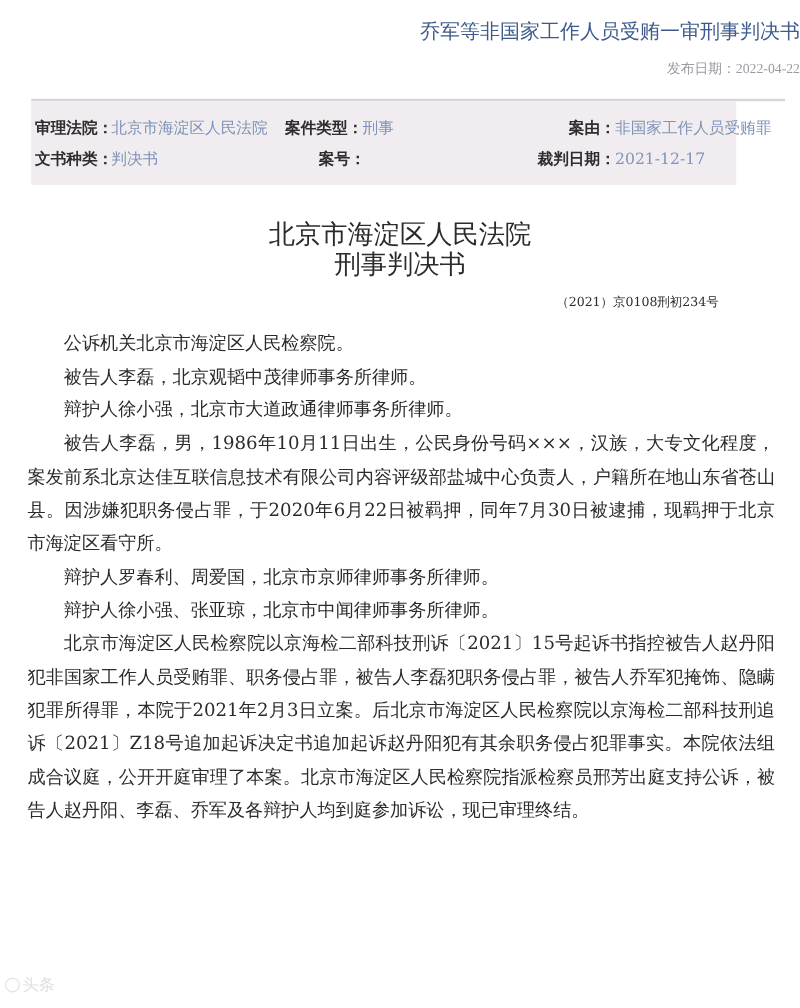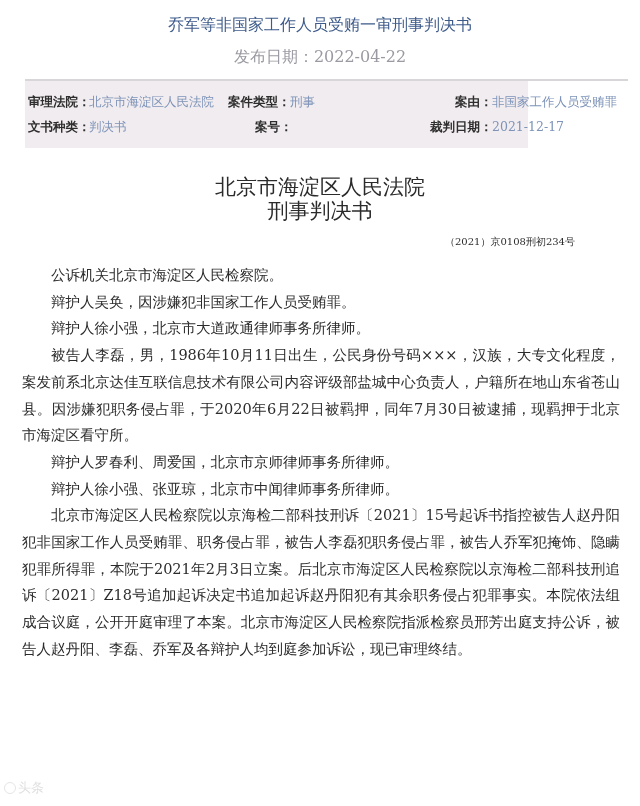--- a/index.html
+++ b/index.html
@@ -13,50 +13,51 @@
     overflow: hidden;
     position: relative;
     font-family: "DejaVu Serif", "Liberation Serif", serif;
     color: #2b2b2b;
   }
   .header {
     position: absolute;
     left: 0; top: 0;
     width: 512px;
     height: 79px;
-    text-align: center;
+    text-align: right;
+    font-family: Liberation Serif, serif;
   }
   .doc-title {
     position: absolute;
     top: 15px;
     left: 0; width: 640px;
     font-size: 16px;
     color: #3d5a8a;
     letter-spacing: 0px;
   }
   .publish-date {
     position: absolute;
     top: 47px;
     left: 0; width: 640px;
-    font-size: 16px;
+    font-size: 11px;
     color: #9a9aa2;
   }
   .divider {
     position: absolute;
     left: 25px;
     width: 603px;
     top: 79px;
     height: 2px;
     background: #d8d6d8;
   }
   .meta-box {
     position: absolute;
     left: 25px;
     top: 81px;
-    width: 503px;
+    width: 564px;
     height: 67px;
     background: #f1ecef;
   }
   .meta-row {
     position: absolute;
     left: 0;
     width: 603px;
     height: 20px;
     font-size: 12.5px;
     line-height: 20px;
@@ -162,21 +163,21 @@
 
 <div class="court-heading">
   <span class="l1">北京市海淀区人民法院</span>
   <span class="l2">刑事判决书</span>
 </div>
 
 <div class="case-number">（2021）京0108刑初234号</div>
 
 <div class="body-text">
   <p>公诉机关北京市海淀区人民检察院。</p>
-  <p>辩护人吴奂，因涉嫌犯非国家工作人员受贿罪。</p>
+  <p>被告人李磊，北京观韬中茂律师事务所律师。</p>
   <p>辩护人徐小强，北京市大道政通律师事务所律师。</p>
   <p>被告人李磊，男，1986年10月11日出生，公民身份号码×××，汉族，大专文化程度，案发前系北京达佳互联信息技术有限公司内容评级部盐城中心负责人，户籍所在地山东省苍山县。因涉嫌犯职务侵占罪，于2020年6月22日被羁押，同年7月30日被逮捕，现羁押于北京市海淀区看守所。</p>
   <p>辩护人罗春利、周爱国，北京市京师律师事务所律师。</p>
   <p>辩护人徐小强、张亚琼，北京市中闻律师事务所律师。</p>
   <p>北京市海淀区人民检察院以京海检二部科技刑诉〔2021〕15号起诉书指控被告人赵丹阳犯非国家工作人员受贿罪、职务侵占罪，被告人李磊犯职务侵占罪，被告人乔军犯掩饰、隐瞒犯罪所得罪，本院于2021年2月3日立案。后北京市海淀区人民检察院以京海检二部科技刑追诉〔2021〕Z18号追加起诉决定书追加起诉赵丹阳犯有其余职务侵占犯罪事实。本院依法组成合议庭，公开开庭审理了本案。北京市海淀区人民检察院指派检察员邢芳出庭支持公诉，被告人赵丹阳、李磊、乔军及各辩护人均到庭参加诉讼，现已审理终结。</p>
 </div>
 
 <div class="watermark">
   <span class="wm-icon"></span>
   <span>头条</span>

